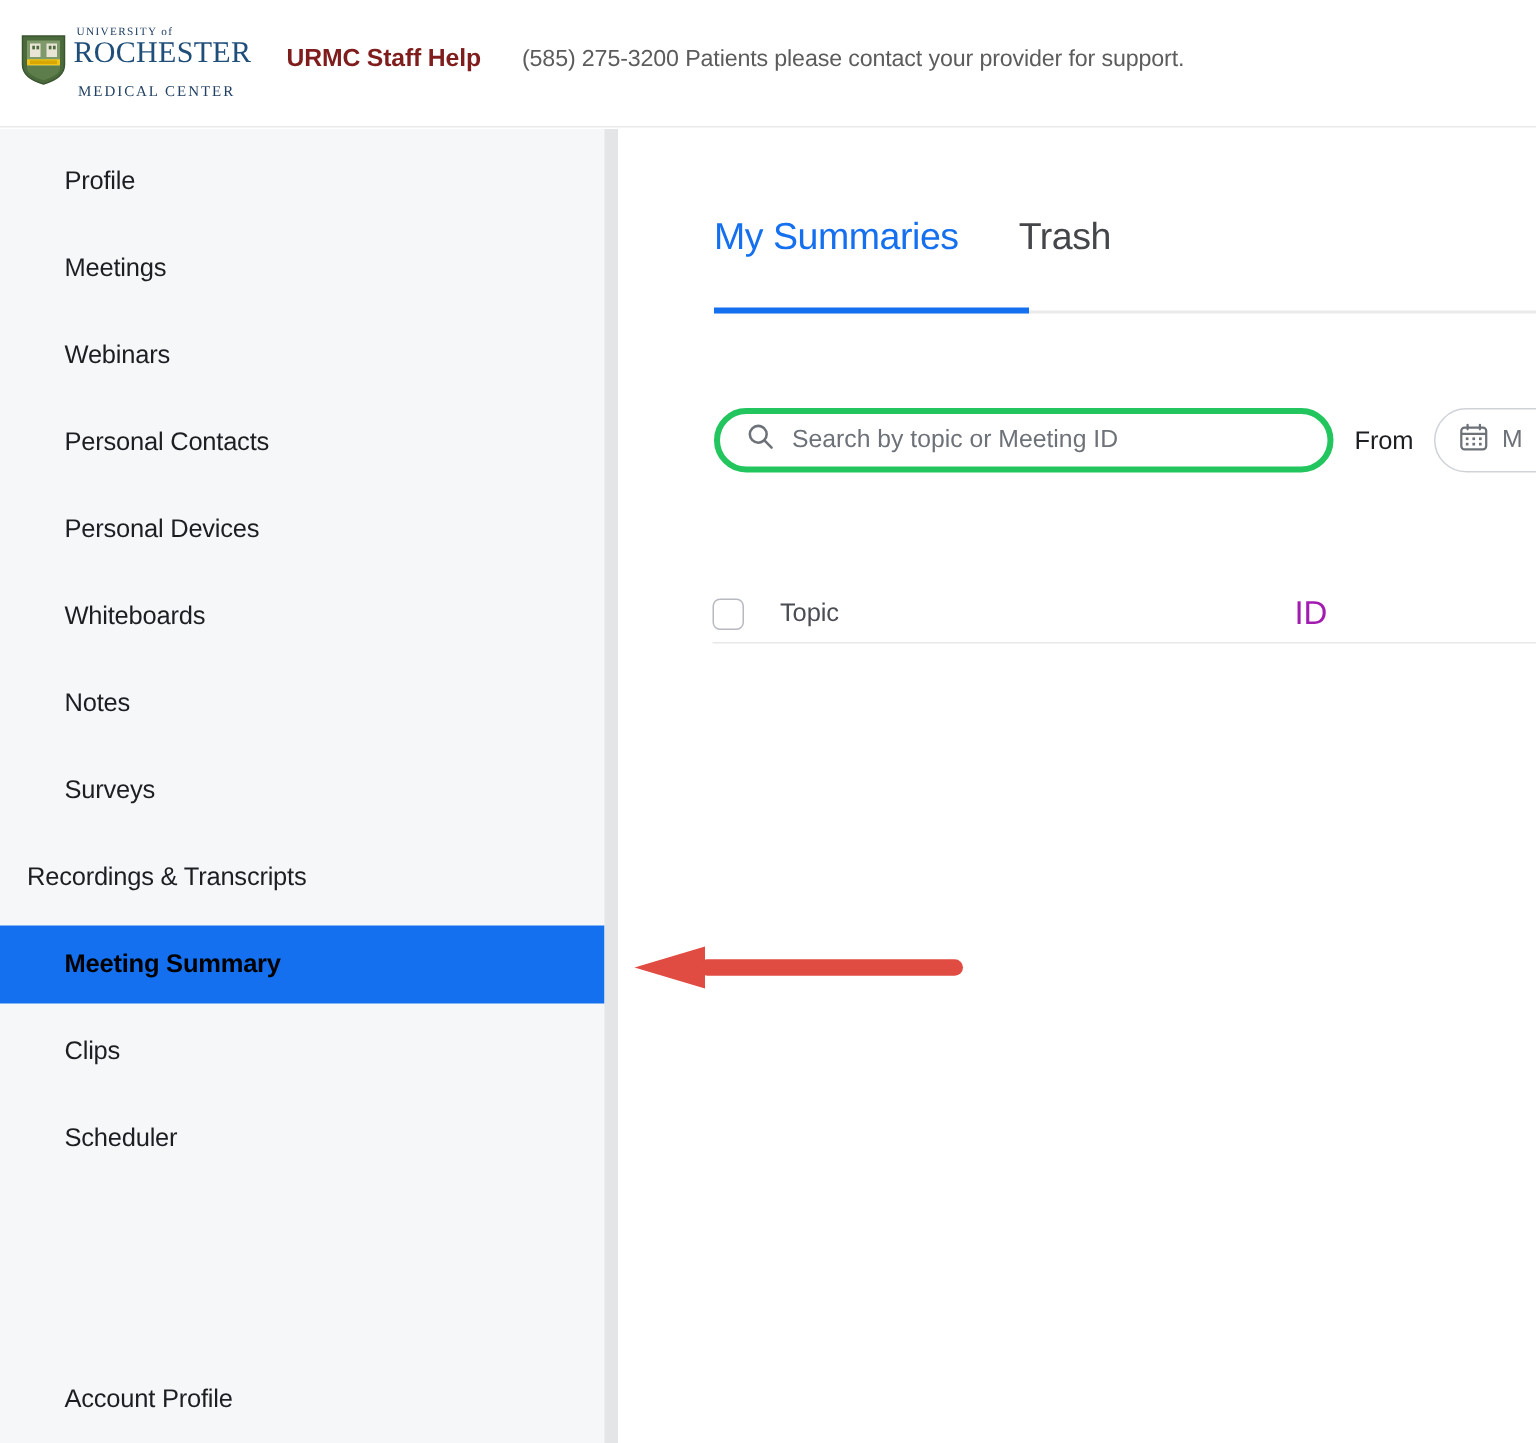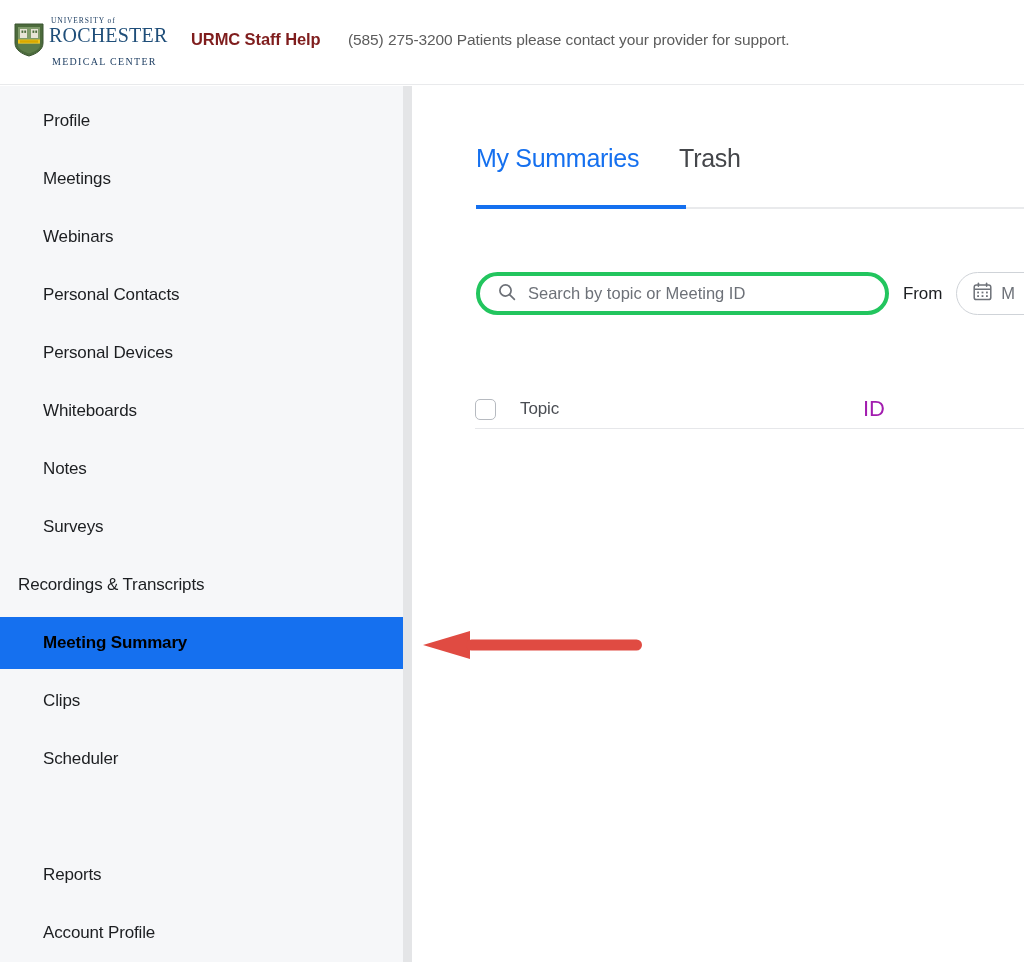--- a/index.html
+++ b/index.html
@@ -327,23 +327,20 @@
     </div>
     <div class="nav-item active" style="top: 531px;">
       <span>Meeting Summary</span>
     </div>
     <div class="nav-item" style="top: 589px;">
       <span>Clips</span>
     </div>
     <div class="nav-item" style="top: 647px;">
       <span>Scheduler</span>
     </div>
-    <div class="nav-item" style="top: 763px;">
-      <span>Reports</span>
-    </div>
     <div class="nav-item" style="top: 821px;">
       <span>Account Profile</span>
     </div>
   </nav>
 <div id="sidebar-scrollbar-track"></div>
 
 <main id="main">
 
   <div id="tabs-row">
     <div class="tab active">My Summaries</div>

